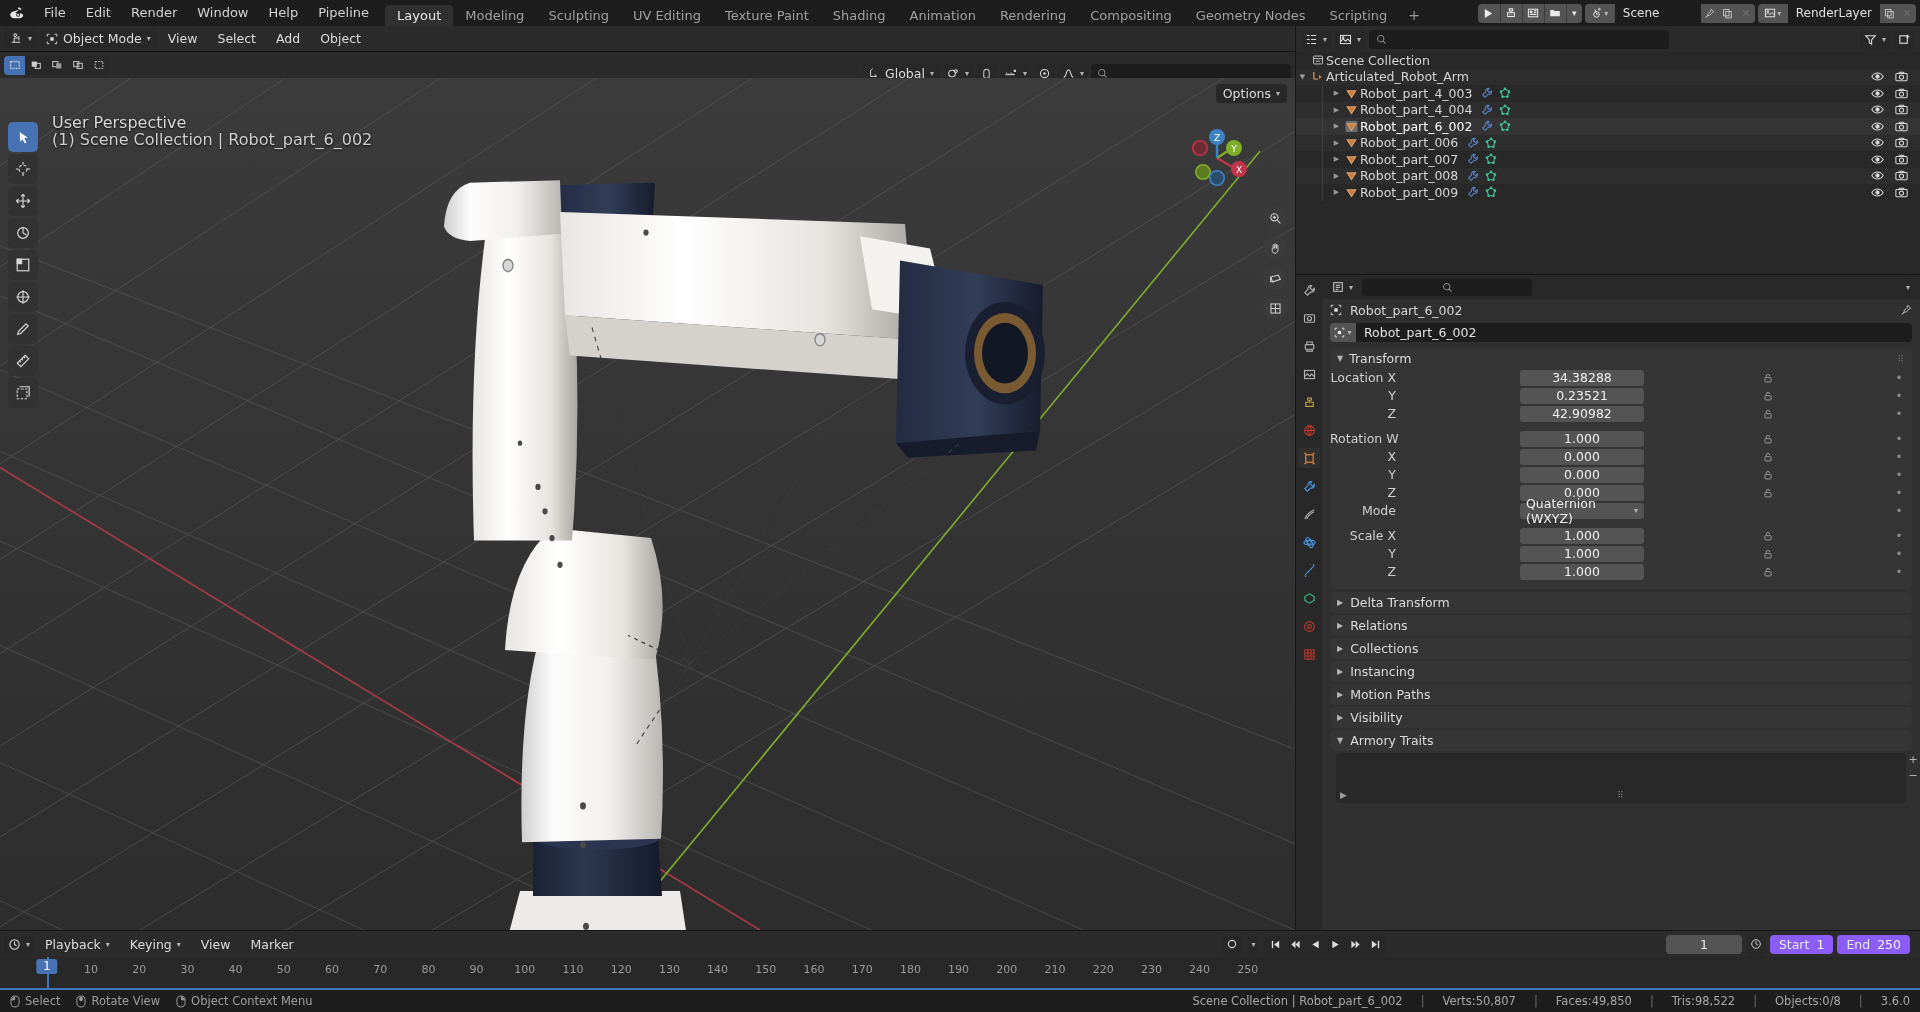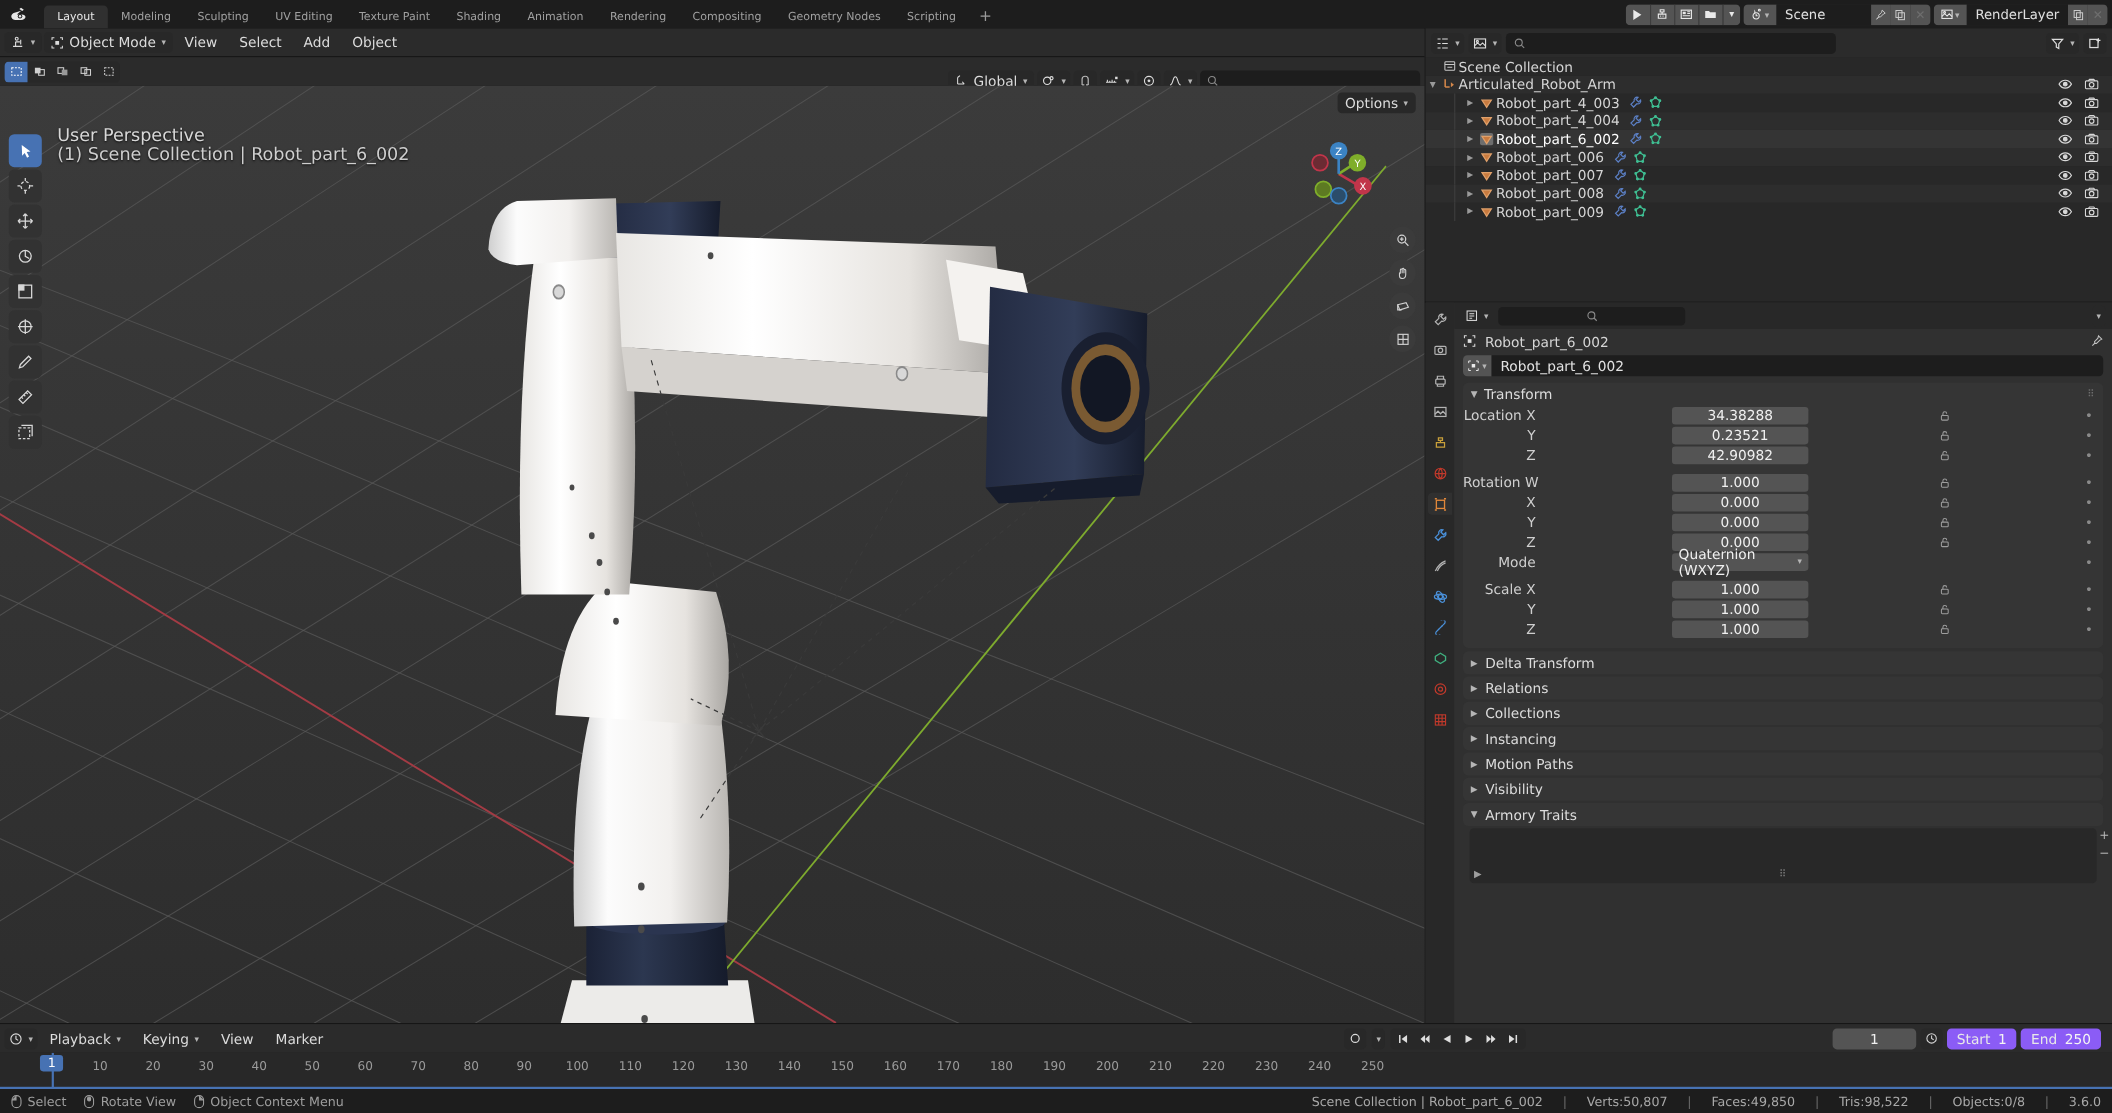--- a/index.html
+++ b/index.html
@@ -21,21 +21,21 @@
   }
   .blender-logo { width: 34px; display: flex; align-items: center; justify-content: center; }
   .blender-logo svg { width: 18px; height: 18px; }
   .menu-items { display: flex; align-items: center; }
   .menu-item {
     padding: 0 10px; height: 26px; line-height: 26px; font-size: 13px; color: #d2d2d2;
     cursor: default; white-space: nowrap;
   }
   .wstabs { display: flex; align-items: flex-end; margin-left: 6px; }
   .wstab {
-    padding: 0 12px; height: 21px; line-height: 21px; font-size: 10px; color: #a0a0a0;
+    padding: 0 12px; height: 21px; line-height: 21px; font-size: 13px; color: #a0a0a0;
     border-radius: 4px 4px 0 0; align-self: flex-end; white-space: nowrap;
   }
   .wstab.active { background: #303030; color: #e8e8e8; }
   .wstab.plus { color: #9a9a9a; padding: 0 9px; font-size: 14px; }
   .topbar-right { margin-left: auto; display: flex; align-items: center; padding-right: 4px; gap: 3px; }
   .tb-group { display: flex; align-items: center; background: #282828; border-radius: 4px; overflow: hidden; height: 19px; }
   .tb-btn {
     width: 22px; height: 19px; display: flex; align-items: center; justify-content: center;
     background: #545454; color: #e8e8e8;
   }
@@ -191,20 +191,28 @@
   <div class="topbar">
     <div class="blender-logo">
       <svg viewBox="0 0 24 24">
           <g fill="#e8e8e8">
         <path d="M3 14.6c0-2.2 1.6-4 3.9-4.6l8.2-2.2-5.4 4.3 6.2.1c2.4 0 4.3 1.4 4.3 3.2s-2.2 3.6-5.4 3.6H8.3C5.4 19 3 16.9 3 14.6z"></path>
         <circle cx="13.6" cy="14.4" r="2.7" fill="#1d1d1d"></circle>
         <circle cx="13.6" cy="14.4" r="1.5" fill="#e8e8e8"></circle>
         <path d="M14.8 4.2l3.4 2.3-2 1.5-3.4-2.3z"></path>
       </g>
         </svg>
+    </div>
+    <div class="menu-items">
+      <div class="menu-item">File</div>
+      <div class="menu-item">Edit</div>
+      <div class="menu-item">Render</div>
+      <div class="menu-item">Window</div>
+      <div class="menu-item">Help</div>
+      <div class="menu-item">Pipeline</div>
     </div>
     <div class="wstabs">
       <div class="wstab active">Layout</div>
       <div class="wstab">Modeling</div>
       <div class="wstab">Sculpting</div>
       <div class="wstab">UV Editing</div>
       <div class="wstab">Texture Paint</div>
       <div class="wstab">Shading</div>
       <div class="wstab">Animation</div>
       <div class="wstab">Rendering</div>

